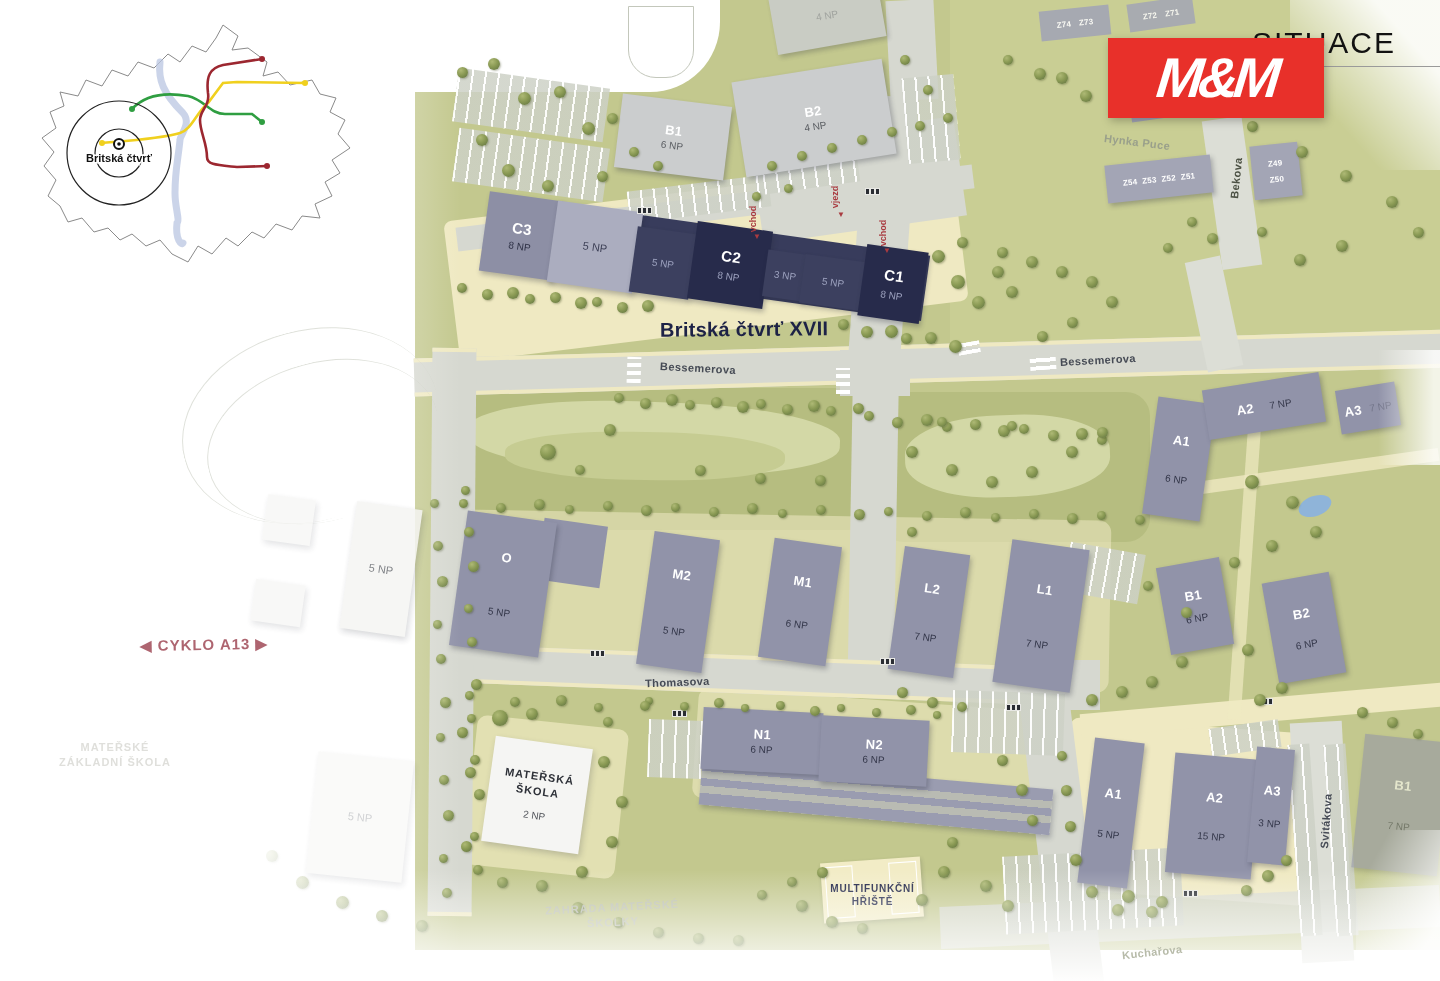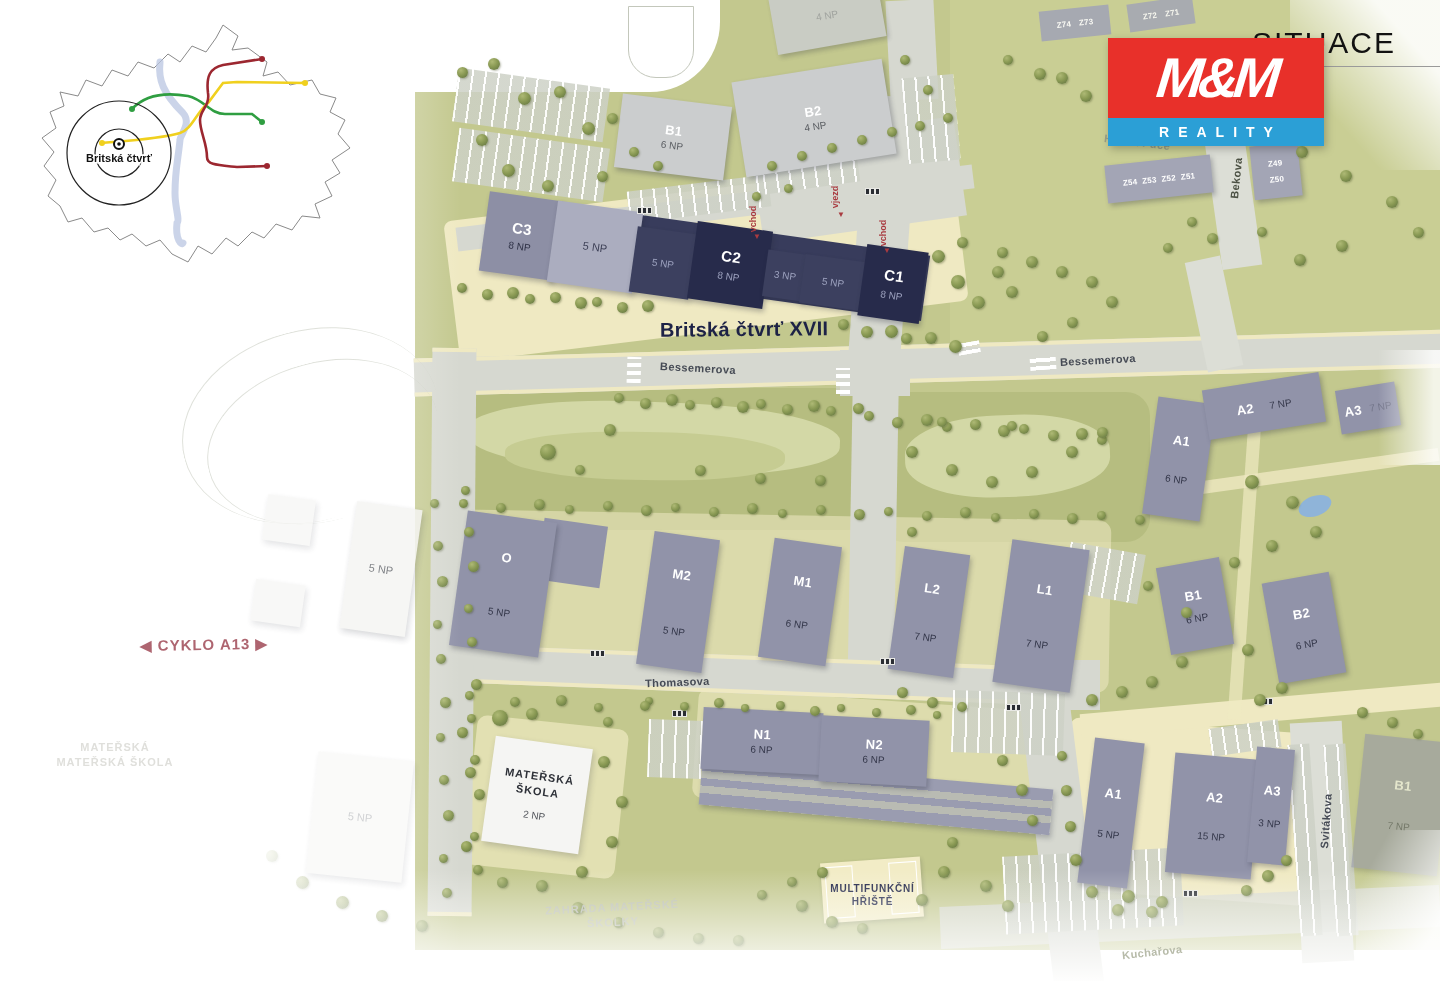--- a/index.html
+++ b/index.html
@@ -521,21 +521,21 @@
     <span class="np" style="color:#6a6d72;font-size:11px;">5 NP</span>
   </div>
   <div class="bld white above" style="left:265px;top:497px;width:48px;height:46px;transform:rotate(8deg);opacity:.6;"></div>
   <div class="bld white above" style="left:253px;top:582px;width:50px;height:42px;transform:rotate(8deg);opacity:.6;"></div>
   <div class="bld white above" style="left:312px;top:756px;width:96px;height:122px;transform:rotate(6deg);opacity:.45;">
     <span class="np" style="color:#9a9da2;font-size:11px;">5 NP</span>
   </div>
   <div class="top55" style="left:140px;top:636px;font-weight:bold;font-size:15px;color:#a04b58;letter-spacing:1px;opacity:.85;transform:rotate(-1deg);">
     <span>◀ </span><span>CYKLO A13</span><span> ▶</span>
   </div>
-  <div class="top55" style="left:55px;top:740px;width:120px;font-weight:bold;font-size:11px;letter-spacing:1px;color:rgba(175,175,165,.4);text-align:center;line-height:1.4;">MATEŘSKÁ MATEŘSKÁ ŠKOLA</div>
+  <div class="top55" style="left:55px;top:740px;width:120px;font-weight:bold;font-size:11px;letter-spacing:1px;color:rgba(175,175,165,.4);text-align:center;line-height:1.4;">MATEŘSKÉ ZÁKLADNÍ ŠKOLA</div>
 
   <svg class="top60" style="left:20px;top:10px;" width="340" height="265" viewBox="0 0 340 265">
     <path fill="none" stroke="#8a8a8a" stroke-width="1" d="M203,15 218,26 212,40 228,38 247,52 243,66 258,62 270,75 292,70 300,84 316,88 310,102 325,110 318,124 330,138 312,150 320,163 305,172 312,186 295,194 300,208 282,206 272,220 256,214 244,228 232,222 218,236 206,228 192,244 178,236 168,252 152,244 140,230 126,236 112,224 100,230 88,218 74,222 62,208 48,212 40,196 28,186 36,170 24,156 34,142 22,128 36,118 30,102 44,96 40,82 58,86 66,70 82,76 92,60 108,66 118,52 134,58 148,44 160,52 172,36 186,42 196,28 Z"></path>
     <path fill="none" stroke="#b9c6e2" stroke-width="7" stroke-opacity=".75" stroke-linecap="round" d="M140,52 C138,70 143,83 163,103 C172,113 160,125 160,130 C158,150 155,160 155,183 C155,198 160,210 157,213 C155,230 162,236 163,233"></path>
     <path fill="none" stroke="#2f9e41" stroke-width="2.6" stroke-linecap="round" d="M112,99 C125,85 145,82 168,86 C185,90 190,104 205,104 L232,104 242,112"></path>
     <circle cx="112" cy="99" r="3" fill="#2f9e41"></circle>
     <circle cx="242" cy="112" r="3" fill="#2f9e41"></circle>
     <path fill="none" stroke="#f0d01e" stroke-width="2.6" stroke-linecap="round" d="M82,133 C105,131 140,129 160,123 C172,119 176,103 188,93 L203,73 217,72 285,73"></path>
     <circle cx="82" cy="133" r="3" fill="#f0d01e"></circle>
     <circle cx="285" cy="73" r="3" fill="#f0d01e"></circle>
@@ -548,18 +548,15 @@
     <circle cx="99" cy="134" r="1.8" fill="#111"></circle>
     <text x="99" y="152" text-anchor="middle" font-family="Liberation Sans, sans-serif" font-size="11" font-weight="bold" fill="#111" stroke="#fff" stroke-width="3" paint-order="stroke">Britská čtvrť</text>
   </svg>
 
   <div class="top60" style="left:1252px;top:26px;font-size:30px;letter-spacing:2px;color:#121212;font-weight:500;">SITUACE</div>
   <div class="top60" style="left:1252px;top:66px;width:188px;height:1px;background:#9a9a9a;"></div>
   <div class="top60" style="left:1108px;top:38px;width:216px;filter:drop-shadow(2px 3px 4px rgba(0,0,0,.25));">
     <div style="background:#e8302a;height:80px;display:flex;align-items:center;justify-content:center;">
       <span style="color:#fff;font-weight:bold;font-style:italic;font-size:56px;letter-spacing:-5px;transform:skewX(-6deg);line-height:1;">M&amp;M</span>
     </div>
-    <div style="background:#2b9fd6;height:28px;display:flex;align-items:center;justify-content:center;">
-      <span style="color:#fff;font-weight:bold;font-size:14px;letter-spacing:9px;padding-left:9px;">REALITY</span>
-    </div>
   </div>
 
 </div>
 
 </body></html>

